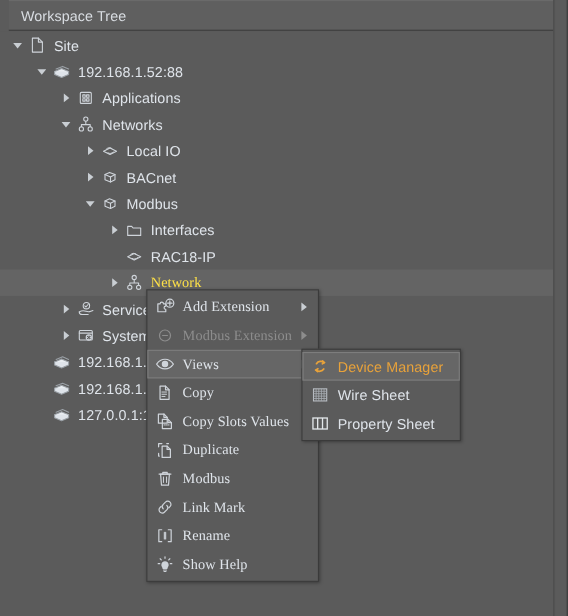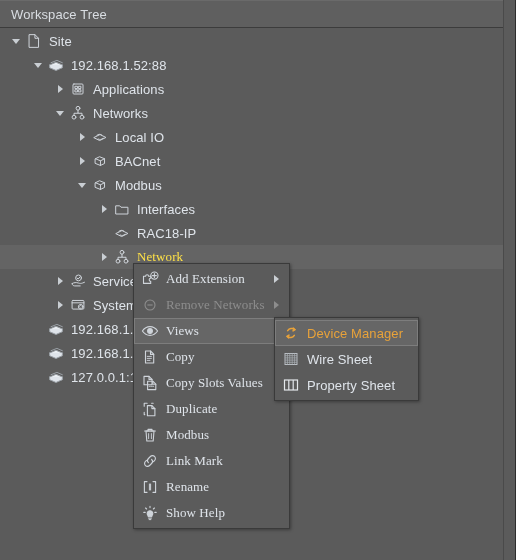--- a/index.html
+++ b/index.html
@@ -21,21 +21,21 @@
     left: 0; top: 0;
     width: 516px; height: 560px;
     background: #5b5b5b;
     box-sizing: border-box;
     border-right: 1px solid #2e2e2e;
   }
 
   
   .panel-header {
     position: absolute;
-    left: 0; top: 0;
+    left: 8px; top: 0;
     width: 503px;
     height: 28px;
     background: #5f5f5f;
     border-bottom: 1px solid #3c3c3c;
     border-top: 1px solid #6a6a6a;
     box-sizing: border-box;
     display: flex;
     align-items: center;
   }
   .panel-header .title {
@@ -391,21 +391,21 @@
         <span class="mlabel">Add Extension</span>
         <span class="arrow"></span>
       </div>
       <div class="mi disabled">
         <span class="micon">
           <svg viewBox="0 0 22 22" fill="none" stroke="#8d8d8d" stroke-width="1.1">
             <circle cx="11" cy="11" r="5"></circle>
             <path d="M8.4 11h5.2"></path>
           </svg>
         </span>
-        <span class="mlabel">Remove Networks</span>
+        <span class="mlabel">Modbus Extension</span>
         <span class="arrow"></span>
       </div>
       <div class="mi highlight">
         <span class="micon">
           <svg viewBox="0 0 22 22" fill="none" stroke="#cfd4da" stroke-width="1.1" stroke-linejoin="round" stroke-linecap="round">
             <path d="M3.4 11s3-4.4 7.6-4.4S18.6 11 18.6 11s-3 4.4-7.6 4.4S3.4 11 3.4 11z"></path>
             <circle cx="11" cy="11" r="2.4" fill="#cfd4da"></circle>
           </svg>
         </span>
         <span class="mlabel">Views</span>

